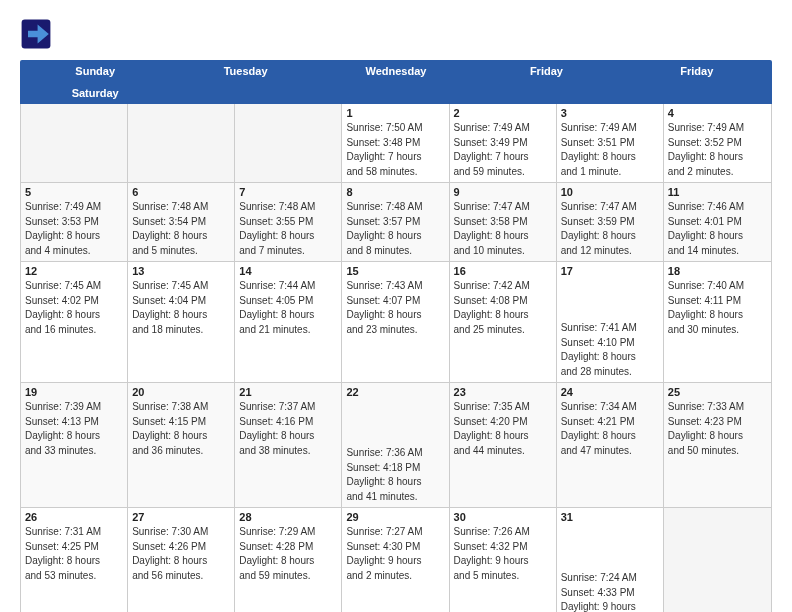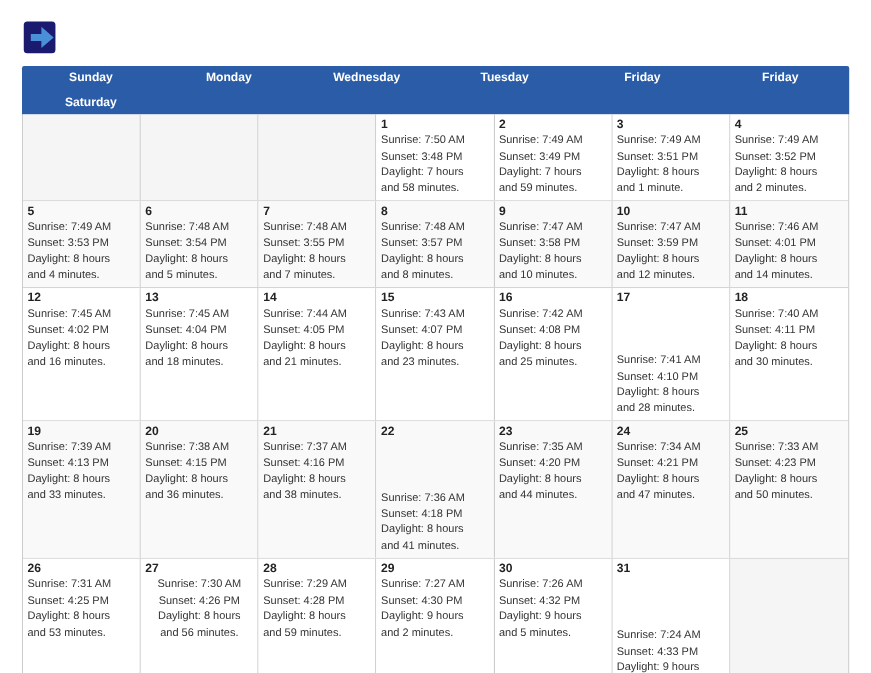--- a/index.html
+++ b/index.html
@@ -50,21 +50,21 @@
       font-size: 13px;
       color: #444;
     }
     .calendar {
       flex: 1;
       display: flex;
       flex-direction: column;
     }
     .cal-header {
       display: grid;
-      grid-template-columns: repeat(6, 1fr);
+      grid-template-columns: repeat(5, 1fr);
       background: #2a5ca8;
       border-radius: 2px 2px 0 0;
     }
     .cal-header-cell {
       color: #fff;
       font-size: 11px;
       font-weight: bold;
       text-align: center;
       padding: 5px 2px;
     }
@@ -132,23 +132,22 @@
     </div>
     <div class="title-block">
       <div class="main-title"></div>
       <div class="subtitle"></div>
     </div>
   </div>
 
   <div class="calendar">
     <div class="cal-header">
     <div class="cal-header-cell">Sunday</div>
-        <div class="cal-header-cell">Monday</div>
+        <div class="cal-header-cell">Tuesday</div>
         <div class="cal-header-cell">Wednesday</div>
-        <div class="cal-header-cell">Tuesday</div>
         <div class="cal-header-cell">Friday</div>
         <div class="cal-header-cell">Friday</div>
         <div class="cal-header-cell">Saturday</div>
       </div>
     <div class="cal-body">
     <div class="cal-row">
           <div class="cal-cell empty"></div>
           <div class="cal-cell empty"></div>
           <div class="cal-cell empty"></div>
           <div class="cal-cell">
@@ -336,21 +335,21 @@
         <div class="cal-row">
           <div class="cal-cell">
             <span class="day-num">26</span>
             <div class="cell-info" style="white-space: pre-line;">Sunrise: 7:31 AM
 Sunset: 4:25 PM
 Daylight: 8 hours
 and 53 minutes.</div>
           </div>
           <div class="cal-cell">
             <span class="day-num">27</span>
-            <div class="cell-info" style="white-space: pre-line; text-align: center;">Sunrise: 7:30 AM
+            <div class="cell-info" style="white-space: pre-line;">Sunrise: 7:30 AM
 Sunset: 4:26 PM
 Daylight: 8 hours
 and 56 minutes.</div>
           </div>
           <div class="cal-cell">
             <span class="day-num">28</span>
             <div class="cell-info" style="white-space: pre-line;">Sunrise: 7:29 AM
 Sunset: 4:28 PM
 Daylight: 8 hours
 and 59 minutes.</div>

